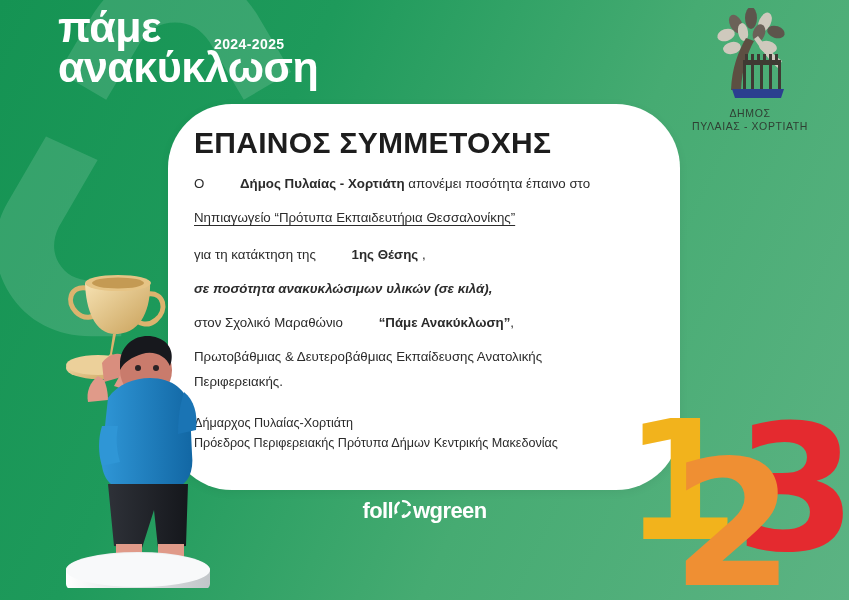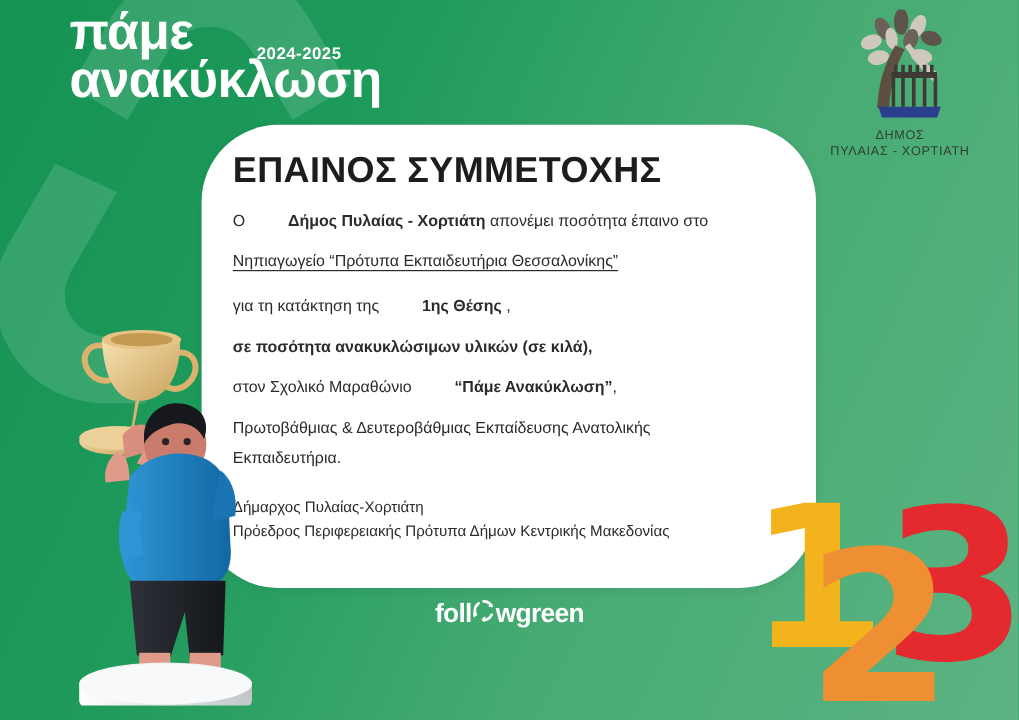--- a/index.html
+++ b/index.html
@@ -49,21 +49,21 @@
   }
   .card-inner{padding:22px 26px 0 26px;text-align:left;color:#2b2b2b;}
 
   .cert-title{
     font-size:30px;font-weight:700;letter-spacing:.3px;color:#1d1d1d;
     margin:0 0 14px 0;
   }
   .line{font-size:13.3px;line-height:1.45;margin:0 0 15px 0;color:#2b2b2b;}
   .line b{font-weight:700;margin-left:32px;}
   .line.school{text-decoration:underline;text-underline-offset:3px;font-size:13.3px;margin-bottom:17px;}
-  .line.qty{font-weight:700;}
+  .line.qty{font-weight:700;font-style:italic;}
   .line.tight{margin-bottom:5px;}
 
   .sig{margin-top:22px;font-size:12.6px;line-height:1.62;color:#2b2b2b;}
 
   
   .fg{
     position:absolute;left:0;right:0;top:498px;text-align:center;z-index:6;
     color:#ffffff;font-size:22px;font-weight:700;letter-spacing:-0.6px;
   }
   .fg .recyc{display:inline-block;vertical-align:-2px;margin:0 -1px;}
@@ -160,21 +160,21 @@
         <span>για τη κατάκτηση της </span><b>1ης Θέσης</b><span> ,</span>
       </p>
 
       <p class="line qty">σε ποσότητα ανακυκλώσιμων υλικών (σε κιλά),</p>
 
       <p class="line">
         <span>στον Σχολικό Μαραθώνιο </span><b>“Πάμε Ανακύκλωση”</b><span>,</span>
       </p>
 
       <p class="line tight">Πρωτοβάθμιας &amp; Δευτεροβάθμιας Εκπαίδευσης Ανατολικής</p>
-      <p class="line">Εκπαιδευτήρια.</p>
+      <p class="line">Περιφερειακής.</p>
 
       <div class="sig">
         <div>Δήμαρχος Πυλαίας-Χορτιάτη</div>
         <div>Πρόεδρος Περιφερειακής Πρότυπα Δήμων Κεντρικής Μακεδονίας</div>
       </div>
     </div>
   </div>
 
   <div class="num n1">1</div>
 

